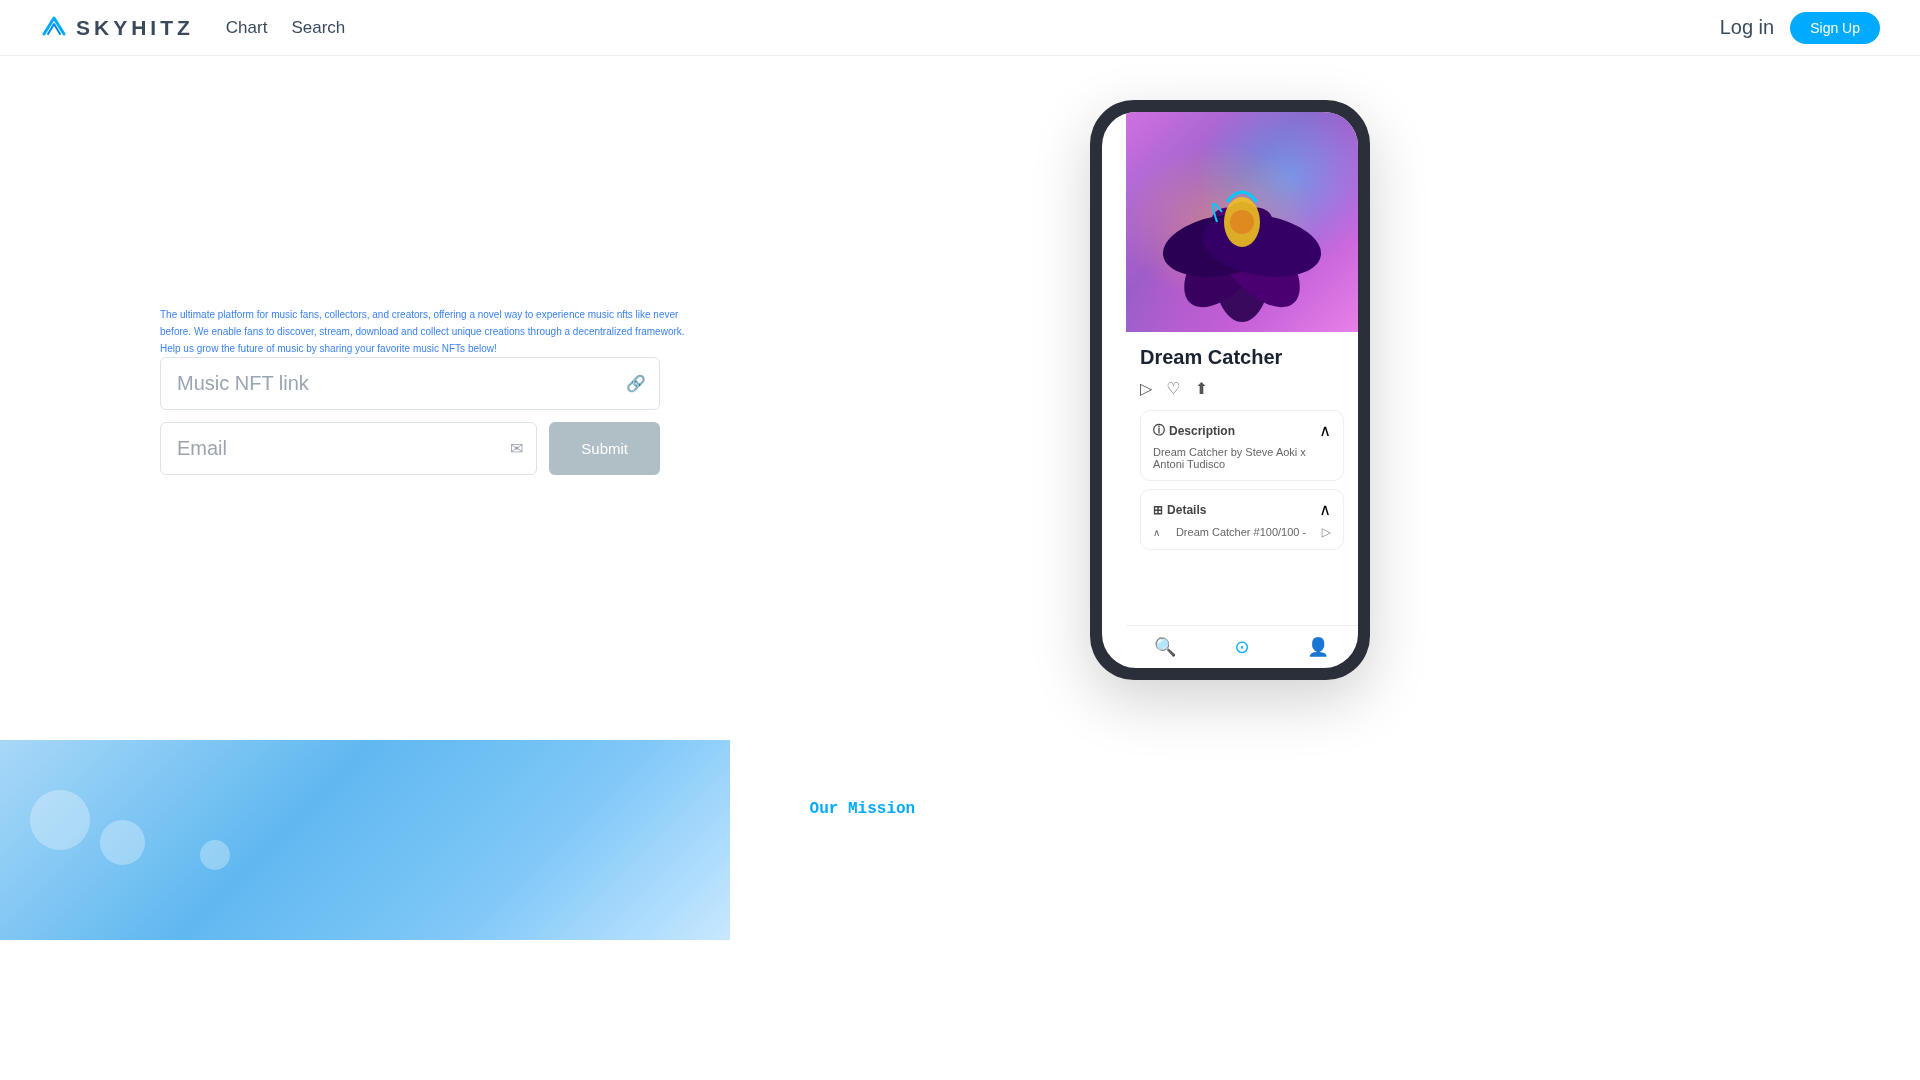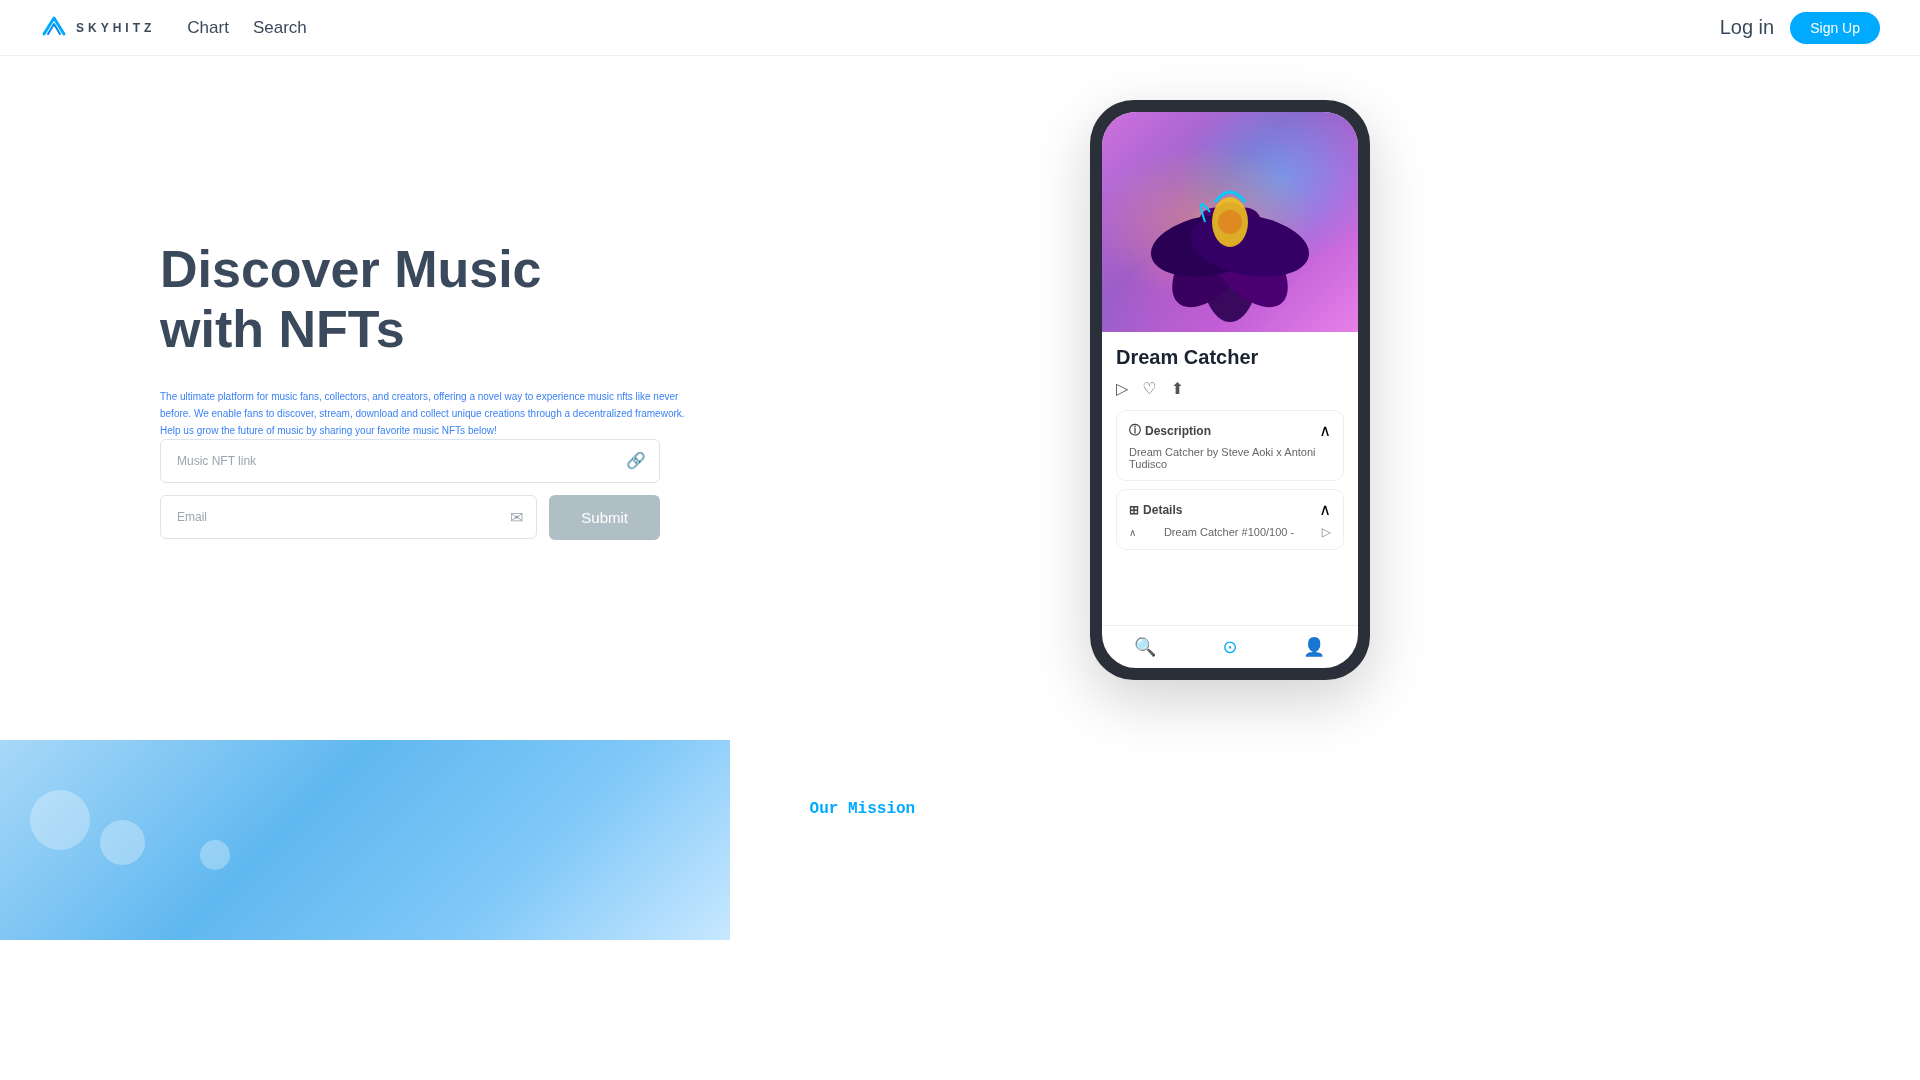--- a/index.html
+++ b/index.html
@@ -21,21 +21,21 @@
       display: flex;
       align-items: center;
       gap: 8px;
       margin-right: 32px;
     }
     .nav-logo-icon {
       width: 28px;
       height: 28px;
     }
     .nav-logo-text {
-      font-size: 12px;
+      font-size: 21px;
       font-weight: 700;
       letter-spacing: 4px;
       color: #3a4a5c;
     }
     .nav-links {
       display: flex;
       gap: 24px;
       flex: 1;
     }
     .nav-link {
@@ -99,21 +99,21 @@
     .input-wrapper {
       position: relative;
       display: flex;
       align-items: center;
     }
     .hero-input {
       width: 100%;
       padding: 14px 42px 14px 16px;
       border: 1px solid #dde3ea;
       border-radius: 6px;
-      font-size: 12px;
+      font-size: 20px;
       color: #0f172a;
       outline: none;
       background: #fff;
     }
     .hero-input::placeholder { color: #9aa5b1; }
     .input-icon {
       position: absolute;
       right: 14px;
       color: #9aa5b1;
       font-size: 16px;
@@ -151,20 +151,21 @@
       position: relative;
     }
     .phone-screen {
       width: 100%;
       height: 100%;
       background: #fff;
       border-radius: 34px;
       overflow: hidden;
       display: flex;
       flex-direction: column;
+      padding-left: 24px;
     }
     .phone-image {
       width: 100%;
       height: 220px;
       background: linear-gradient(135deg, #d070e0 0%, #9060c8 40%, #c060d8 70%, #e880e8 100%);
       position: relative;
       overflow: hidden;
     }
     .phone-image-decoration {
       position: absolute;
@@ -294,24 +295,20 @@
     <a class="nav-link">Search</a>
   </div>
   <div class="nav-actions">
     <button class="btn-login">Log in</button>
     <button class="btn-signup">Sign Up</button>
   </div>
 </nav>
 
 <section class="hero">
   <div class="hero-content">
-    <h1 class="hero-title">
-      <span>Discover Music</span><br>
-      <span>with NFTs</span>
-    </h1>
     <p class="hero-description">The ultimate platform for music fans, collectors, and creators, offering a novel way to experience music nfts like never before. We enable fans to discover, stream, download and collect unique creations through a decentralized framework.  Help us grow the future of music by sharing your favorite music NFTs below!</p>
     <div class="hero-form">
       <div class="input-wrapper">
         <input class="hero-input" type="text" placeholder="Music NFT link" style="">
         <span class="input-icon">🔗</span>
       </div>
       <div class="hero-form-row">
         <div class="input-wrapper" style="flex:1">
           <input class="hero-input" type="email" placeholder="Email" style="">
           <span class="input-icon">✉</span>

